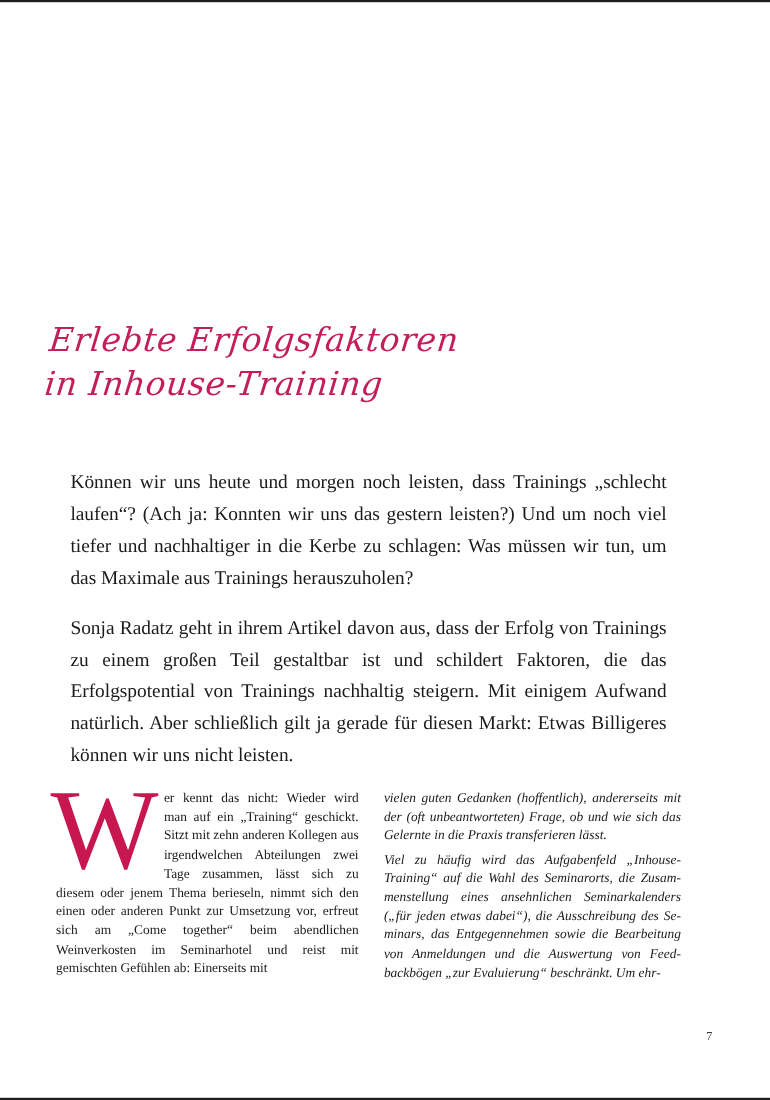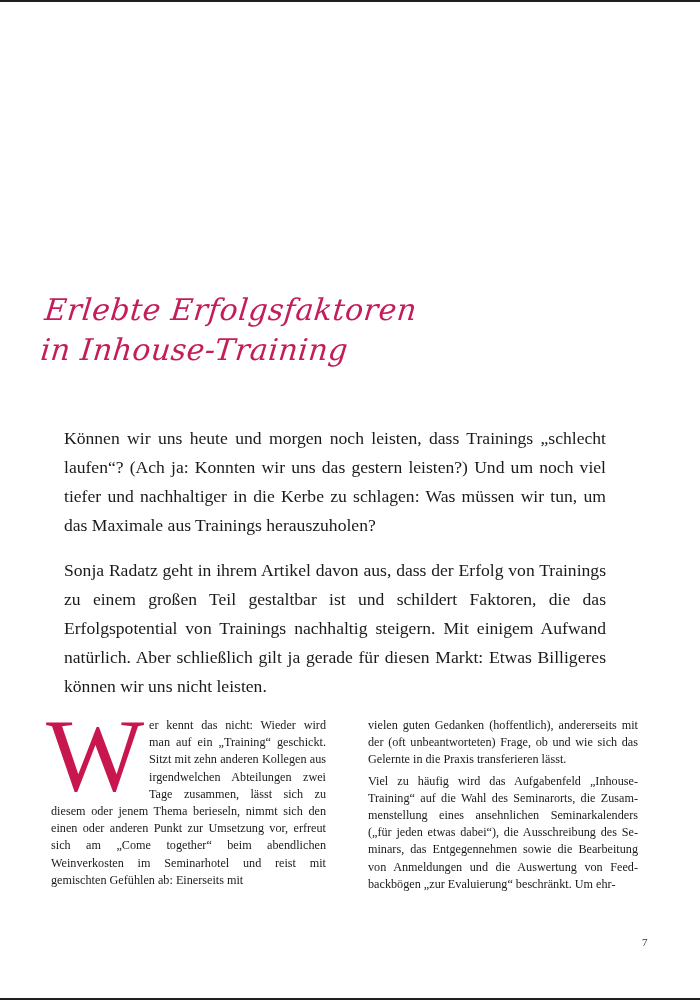--- a/index.html
+++ b/index.html
@@ -52,21 +52,21 @@
     .col {
       position: absolute;
       top: 713px;
       width: 283px;
       font-size: 12.2px;
       line-height: 17.2px;
       text-align: justify;
     }
     .col p { margin: 4px; }
     .col-left { left: 47px; }
-    .col-right { left: 364px; width: 278px; }
+    .col-right { left: 345px; width: 278px; font-style: italic; }
     .dropcap {
       float: left;
       color: #c8174f;
       font-family: "Liberation Serif", serif;
       font-size: 104px;
       line-height: 76px;
       height: 78px;
       margin: 4px 4px 0 -2px;
       padding: 0;
       width: 100px;

